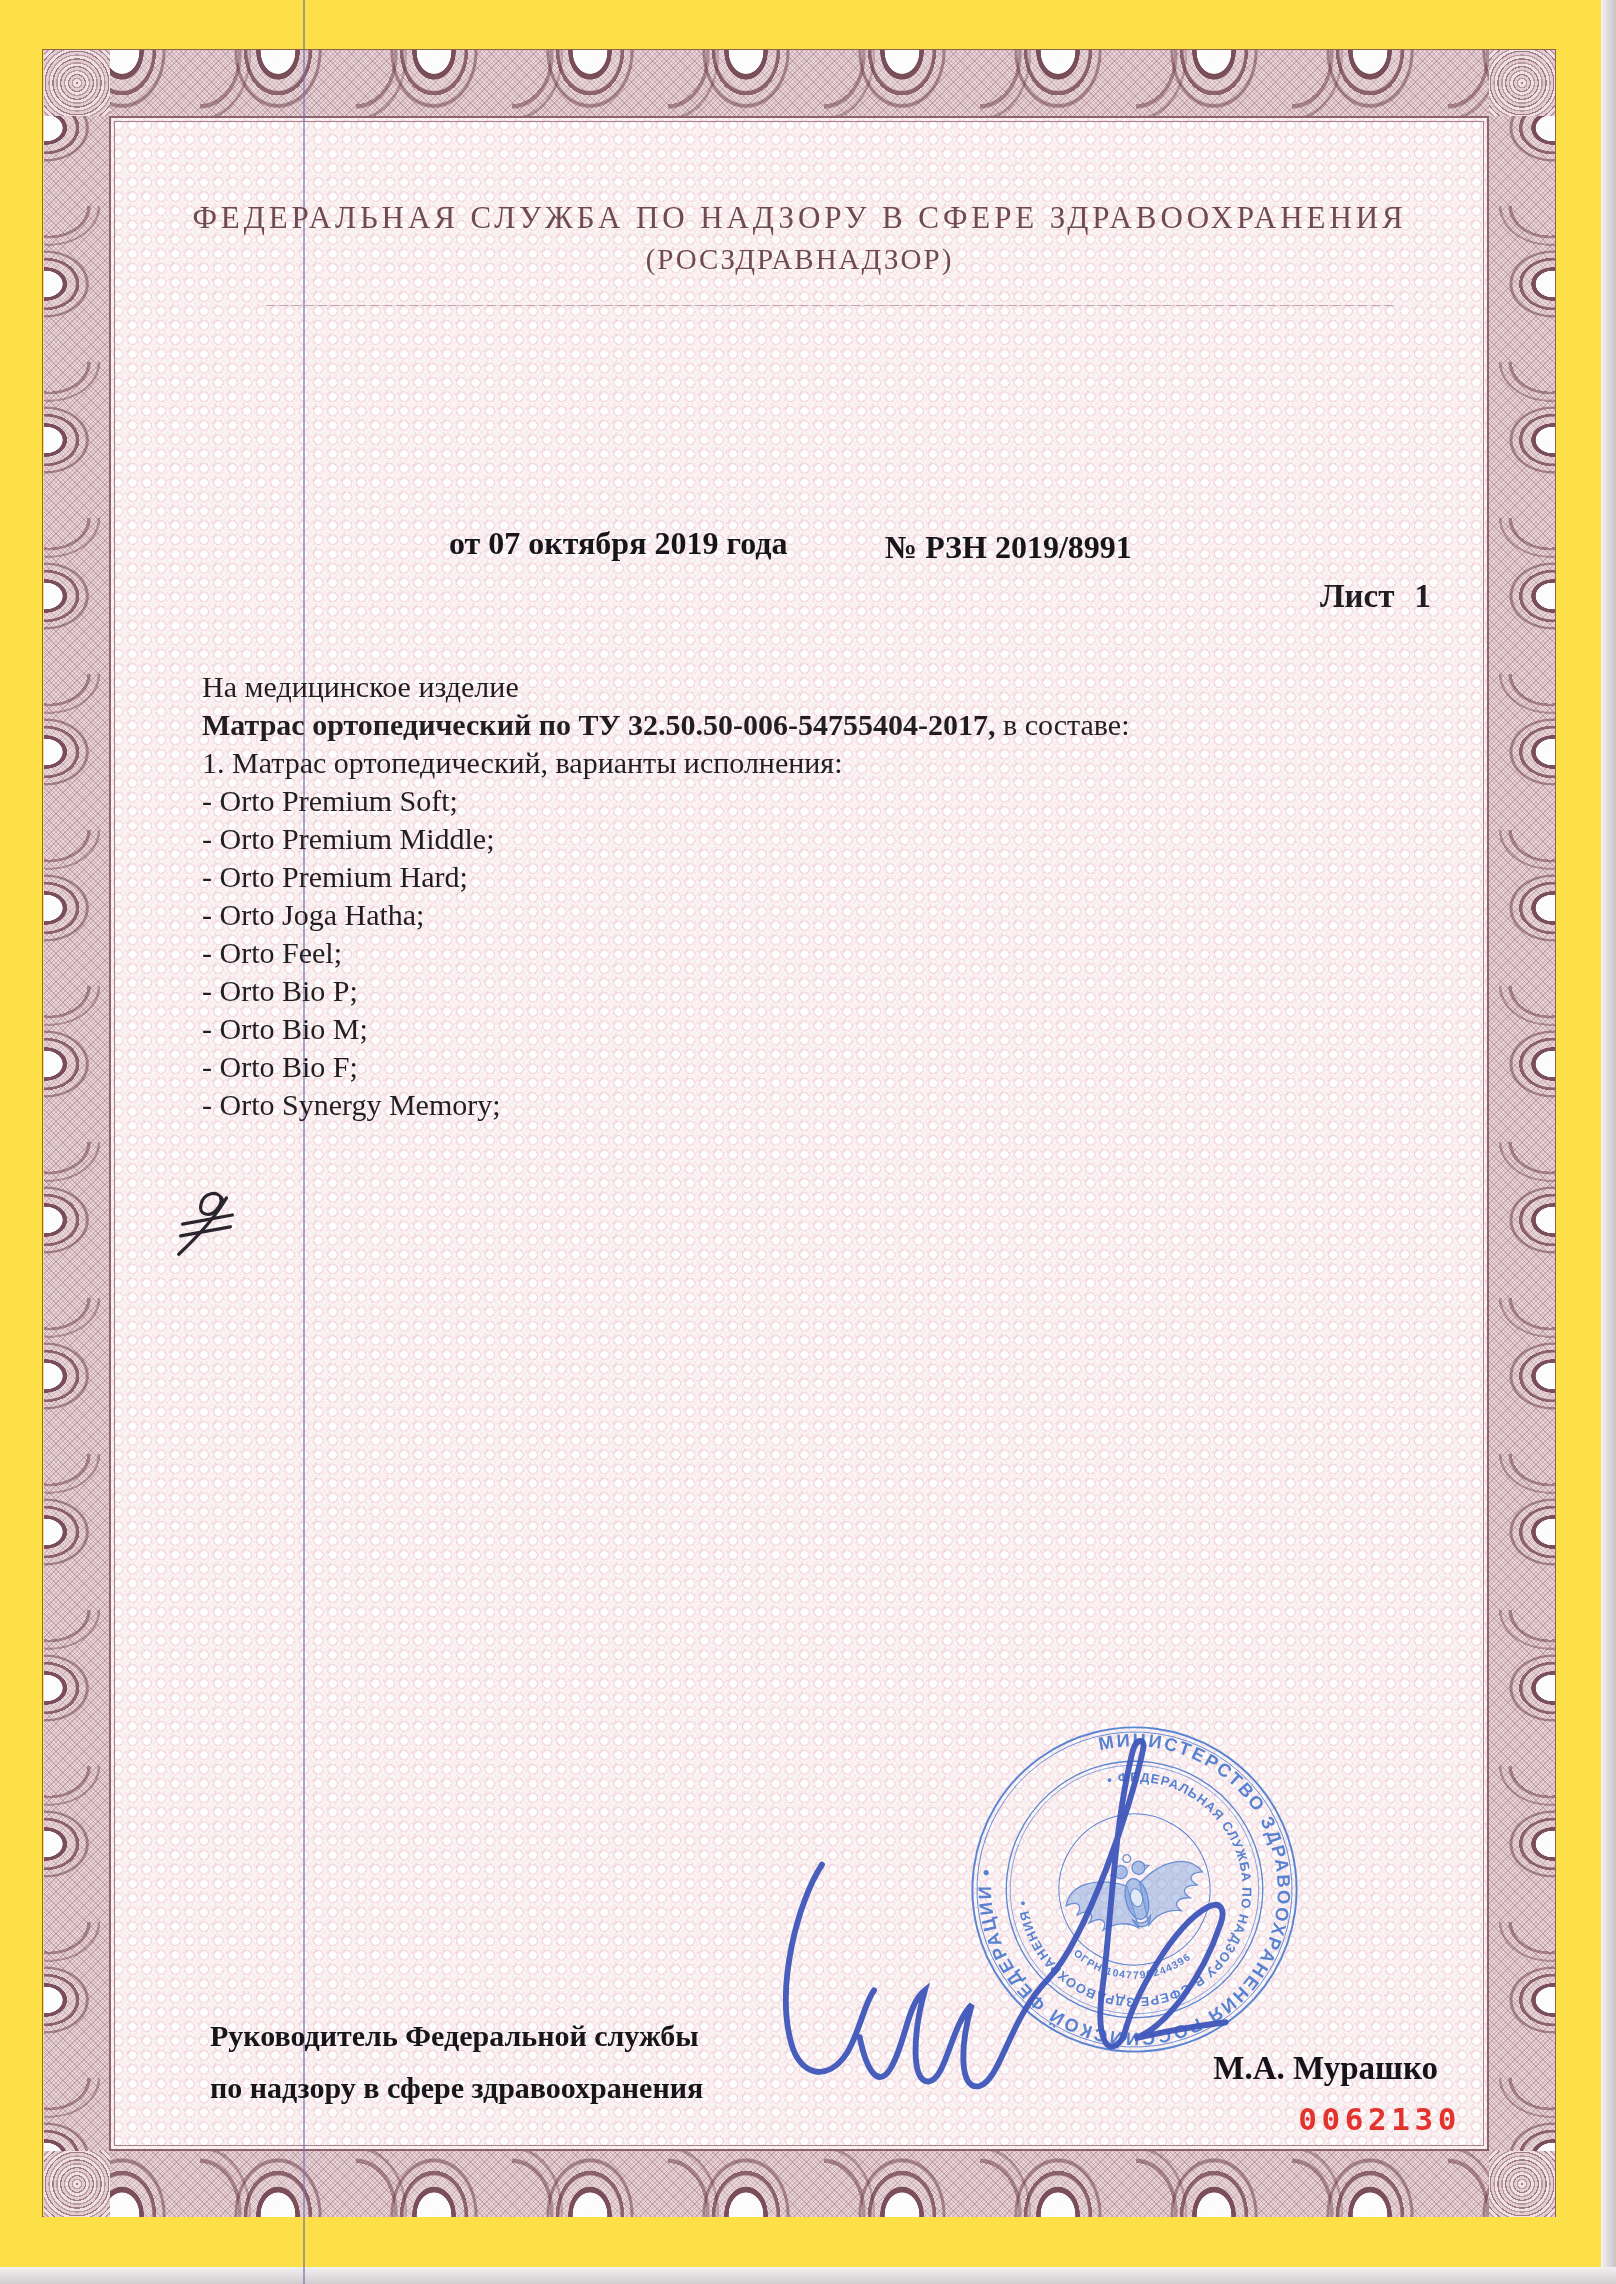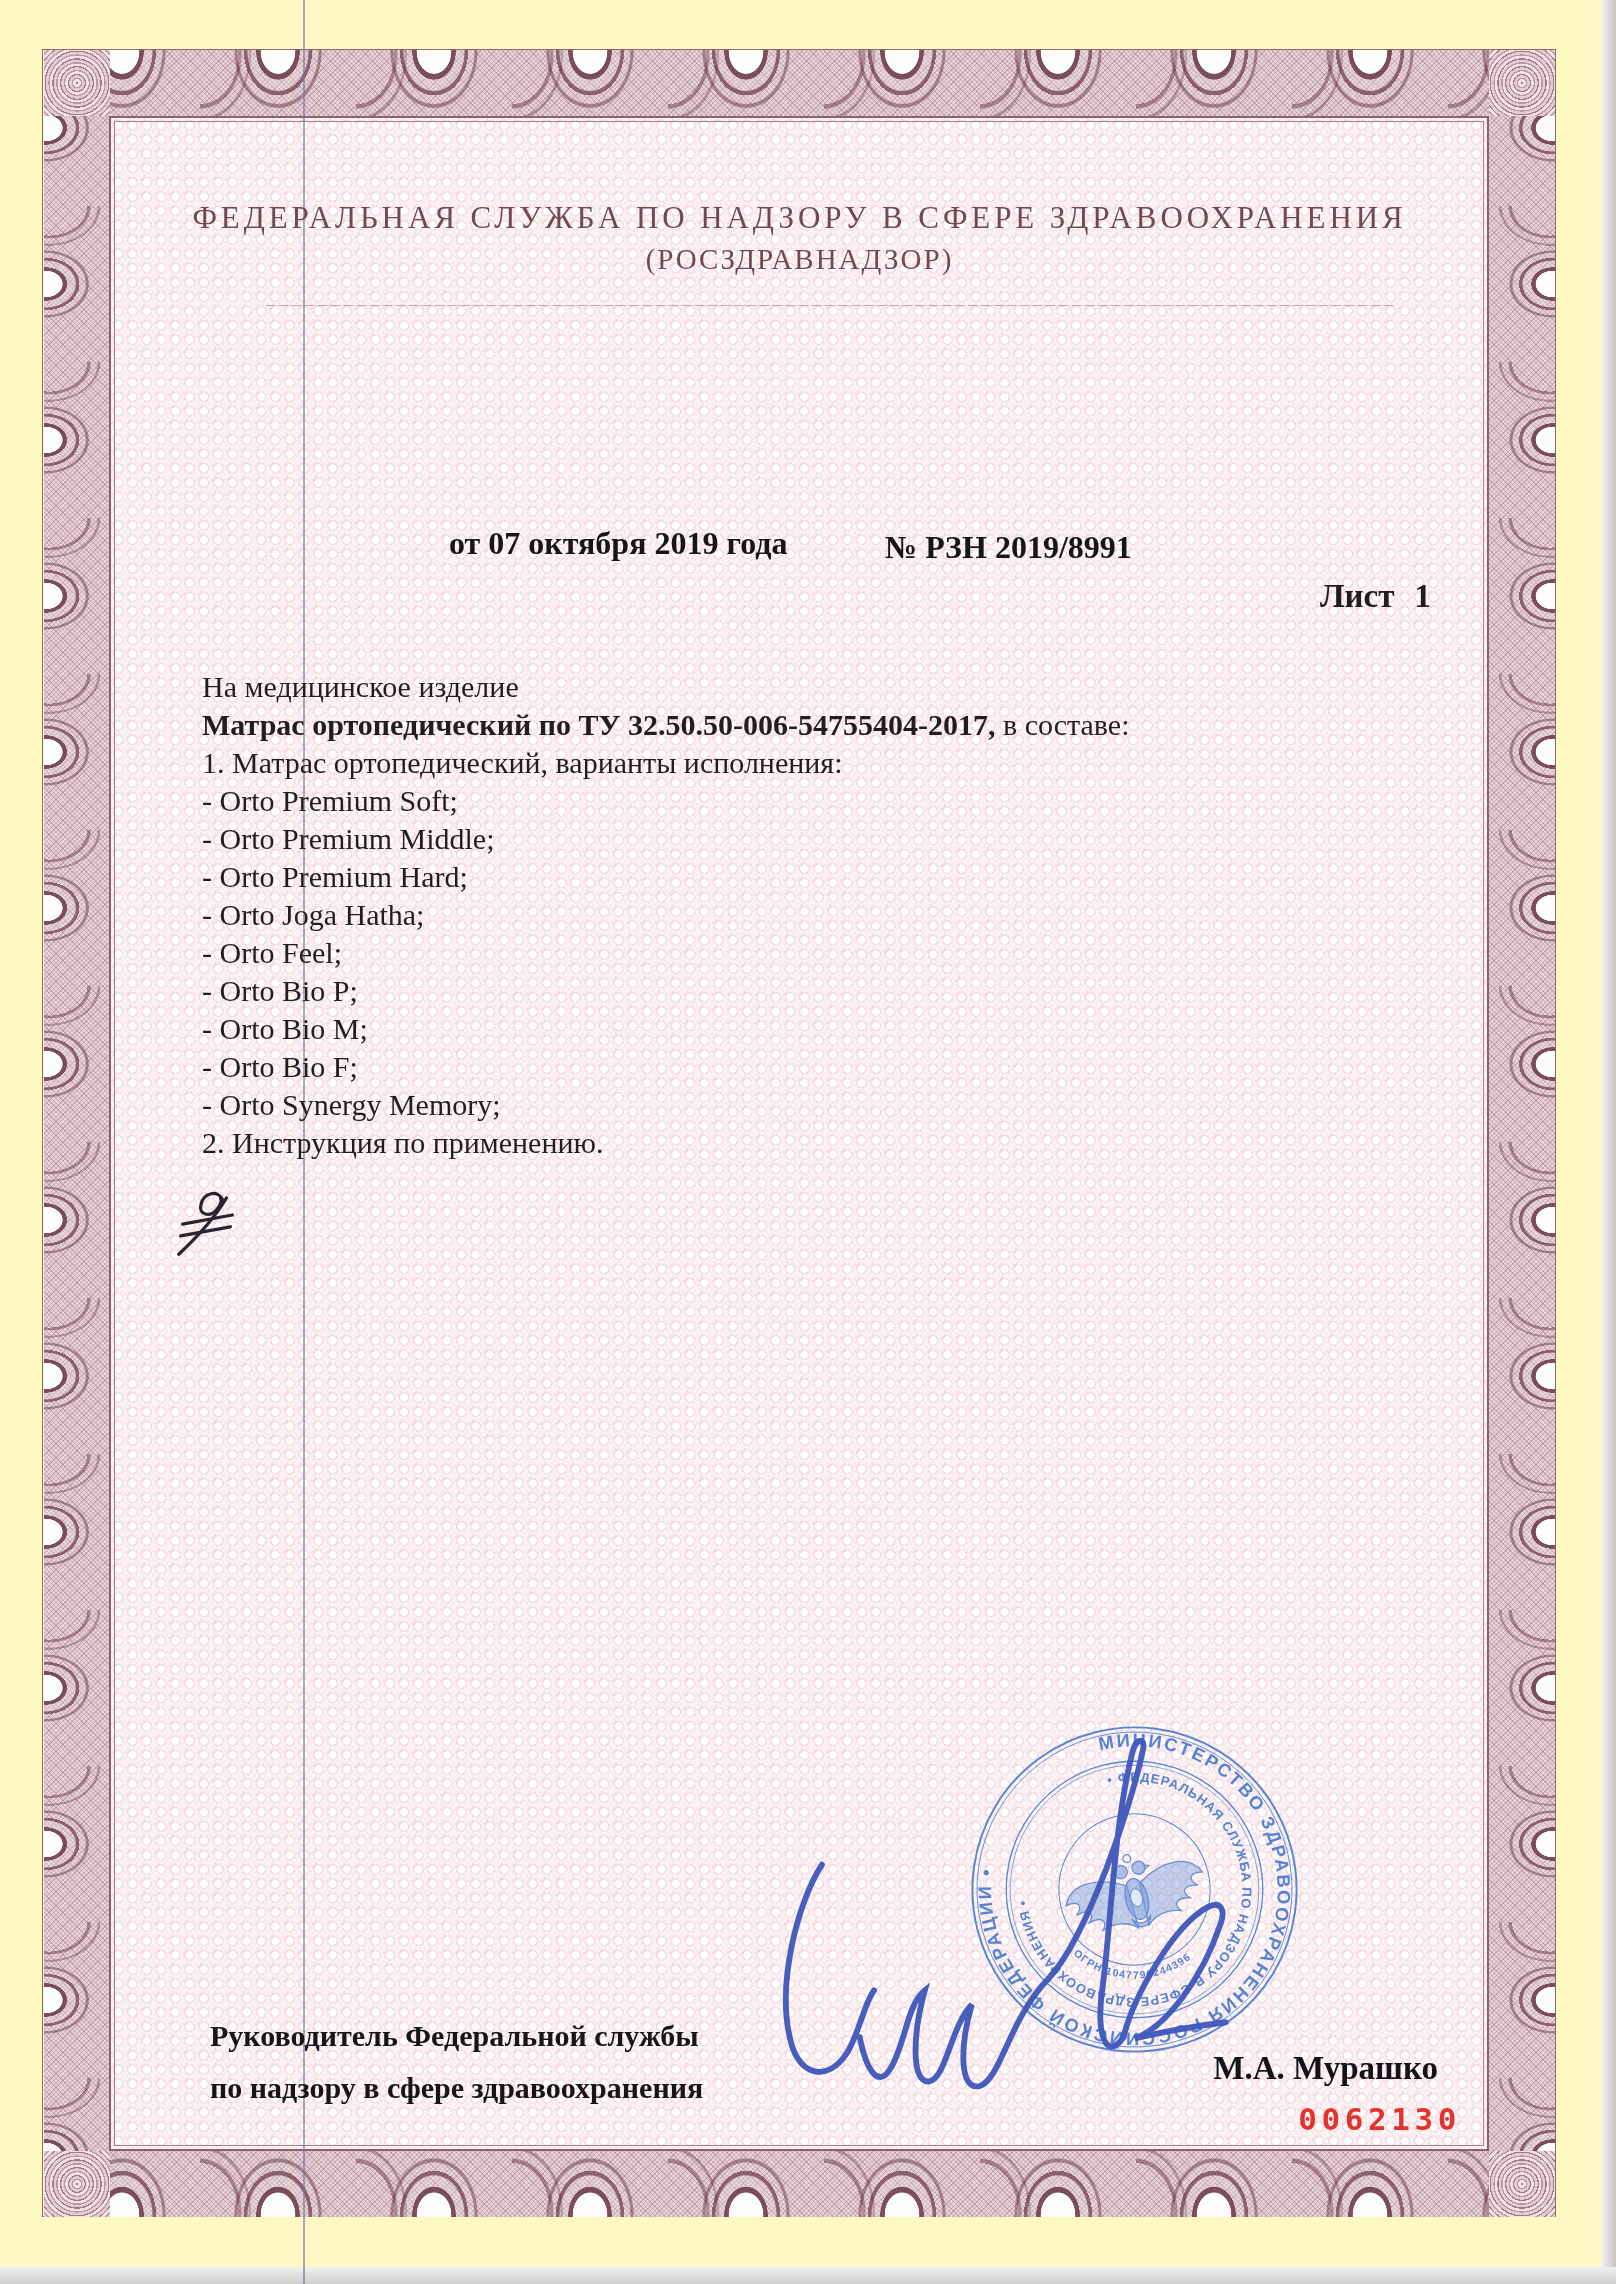--- a/index.html
+++ b/index.html
@@ -1,17 +1,17 @@
 <!DOCTYPE html>
 <html style="font-size:10.4px"><head>
 <meta charset="utf-8">
 <style>
   html,body{margin:0;padding:0;}
   body{width:1617px;height:2284px;background:#fdfdfc;font-family:"Liberation Serif",serif;overflow:hidden;}
-  .page{position:relative;width:1617px;height:2284px;background:#fef9c3;}
+  .page{position:relative;width:1617px;height:2284px;background:#fde047;}
 
   
   .scan-edge-right{position:absolute;right:0;top:0;width:15.6px;height:100%;
     background:linear-gradient(to right,#f4f2f2,#c3c1c2);}
   .scan-edge-bottom{position:absolute;left:0;bottom:0;width:100%;height:17px;
     background:linear-gradient(to bottom,#f2f0f0,#cfcdce);}
 
   
   .frame-outline{position:absolute;left:42px;top:49px;width:1514px;height:2168px;
     border:1.3px solid rgba(106,58,72,.75);box-sizing:border-box;}
@@ -134,21 +134,20 @@
     <div>1. Матрас ортопедический, варианты исполнения:</div>
     <div>- Orto Premium Soft;</div>
     <div>- Orto Premium Middle;</div>
     <div>- Orto Premium Hard;</div>
     <div>- Orto Joga Hatha;</div>
     <div>- Orto Feel;</div>
     <div>- Orto Bio P;</div>
     <div>- Orto Bio M;</div>
     <div>- Orto Bio F;</div>
     <div>- Orto Synergy Memory;</div>
-    <div>2. Инструкция по применению.</div>
   </div>
 
   <svg class="paraph-svg" width="85" height="85" viewBox="0 0 130 130">
     <g fill="none" stroke="#29242e" stroke-width="5" stroke-linecap="round">
       <path d="M92,30 C84,12 62,18 58,36 C54,52 72,56 82,44 C88,37 90,30 88,26"></path>
       <path d="M97,26 C80,55 52,86 24,112"></path>
       <path d="M30,66 L106,52"></path>
       <path d="M27,84 L103,70"></path>
     </g>
   </svg>

